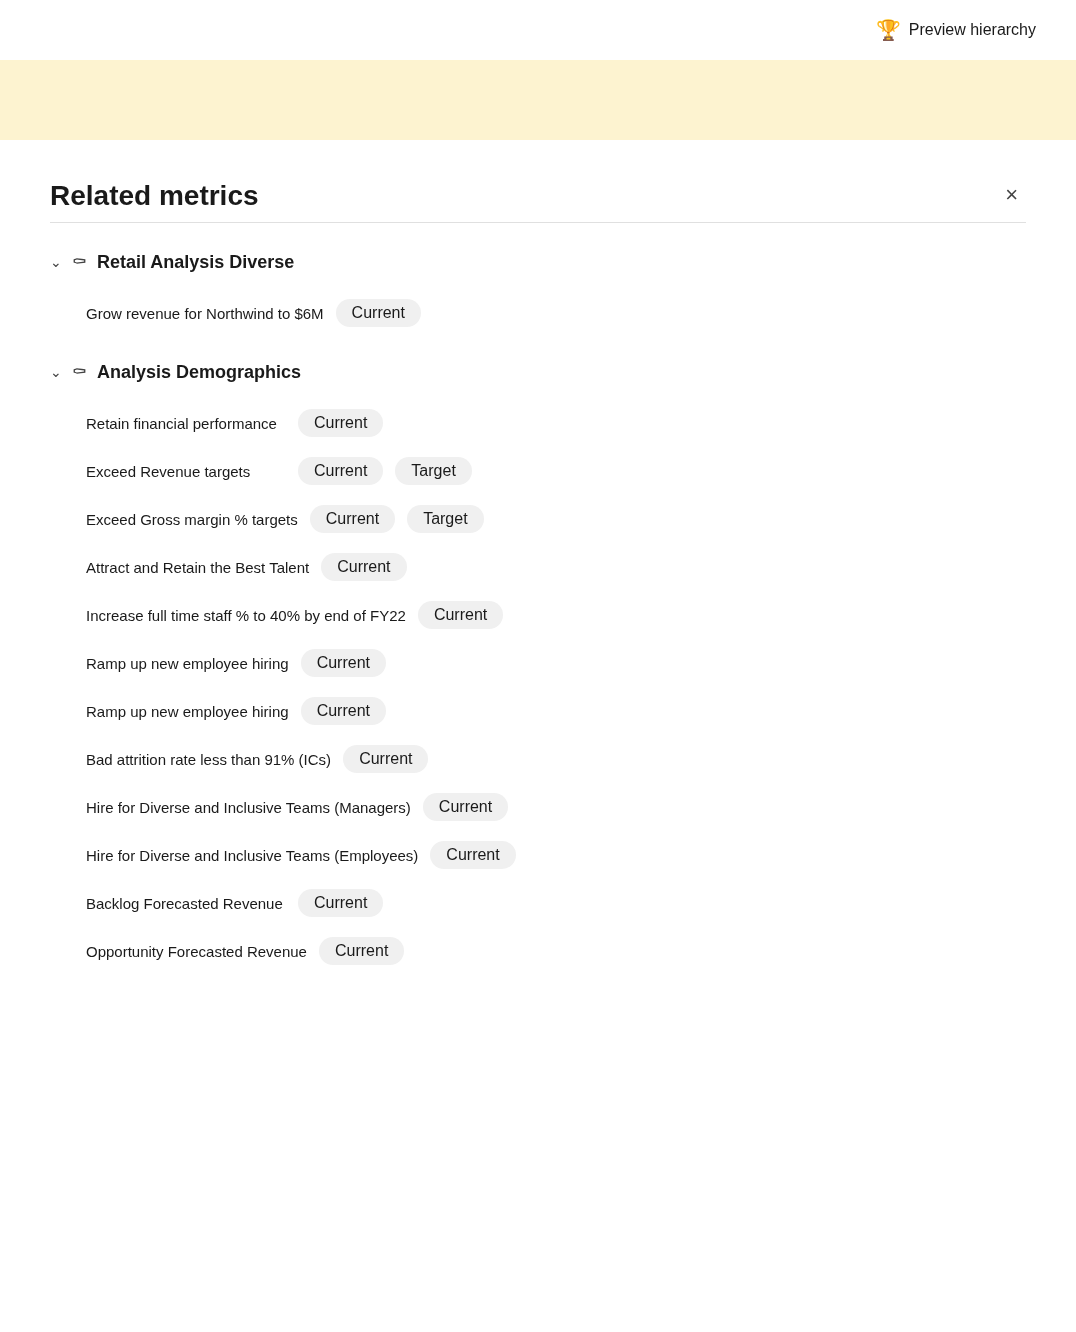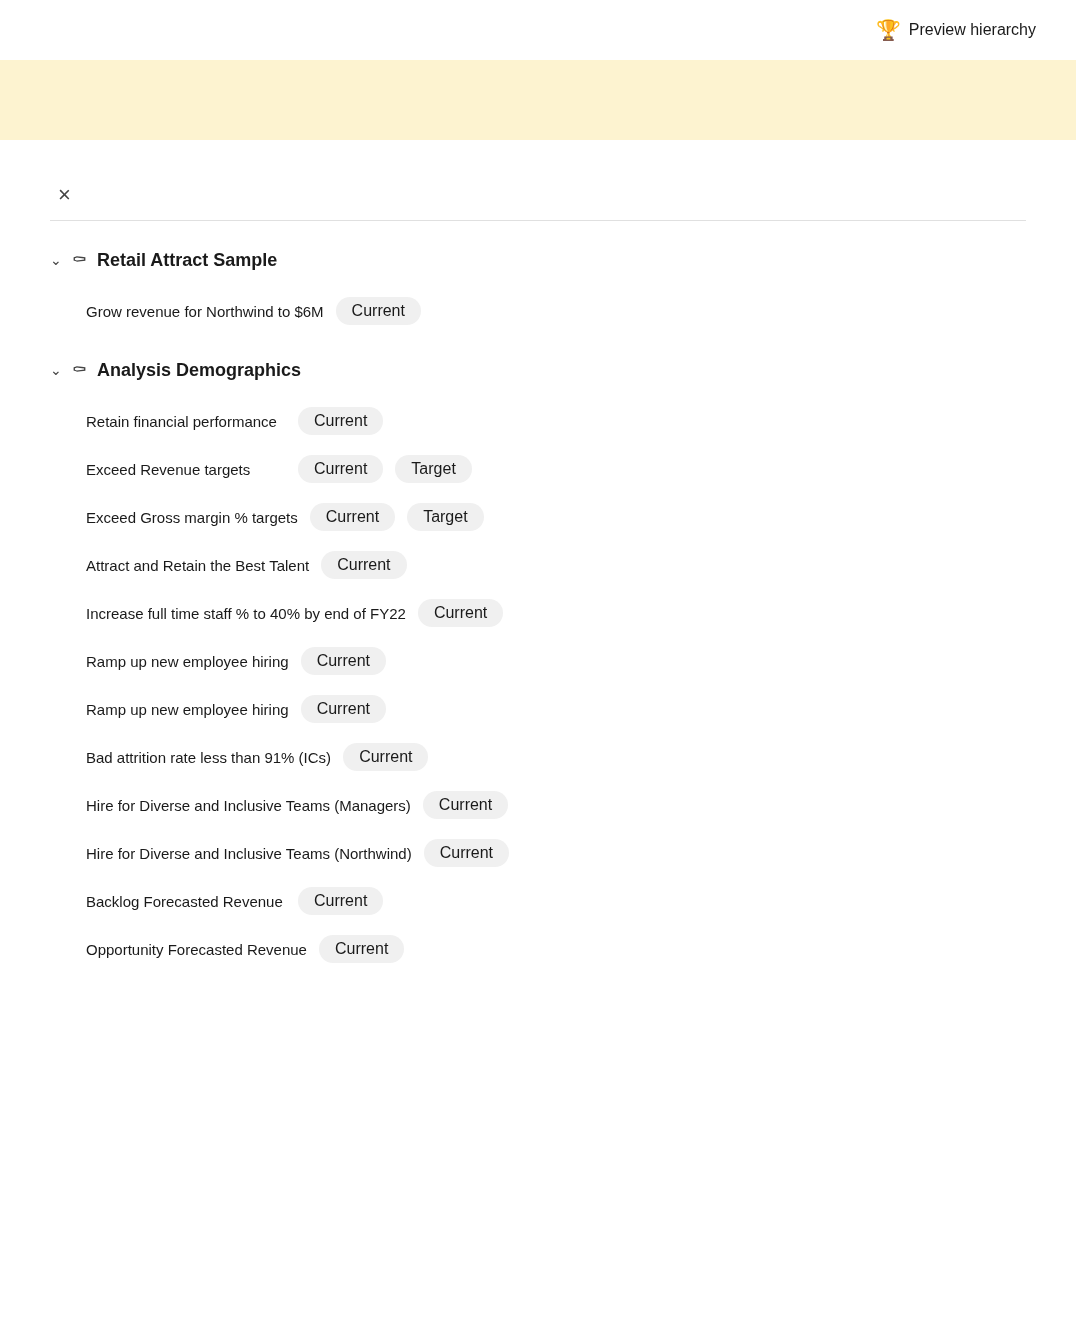--- a/index.html
+++ b/index.html
@@ -144,32 +144,33 @@
     <span class="trophy-icon">🏆</span>
     <span>Preview hierarchy</span>
   </button>
 </div>
 
 <div class="top-banner"></div>
 
 <div class="panel">
 
   <div class="panel-header">
+    <h1 class="panel-title">Related metrics</h1>
     <button class="close-btn">×</button>
   </div>
 
 
   <hr class="divider">
 
   <div id="datasets-container">
       <div class="dataset-section">
         <div class="dataset-header">
       <span class="chevron-icon">⌄</span>
       <span class="db-icon">⚰</span>
-      <span class="dataset-name">Retail Attract Sample</span>
+      <span class="dataset-name">Retail Analysis Diverse</span>
     </div>
         <div class="metric-row">
           <span class="metric-label">Grow revenue for Northwind to $6M</span>
           <span class="badge">Current</span>
         </div>
       </div>
       <div class="dataset-section">
         <div class="dataset-header">
       <span class="chevron-icon">⌄</span>
       <span class="db-icon">⚰</span>
@@ -207,21 +208,21 @@
         </div>
         <div class="metric-row">
           <span class="metric-label">Bad attrition rate less than 91% (ICs)</span>
           <span class="badge">Current</span>
         </div>
         <div class="metric-row">
           <span class="metric-label">Hire for Diverse and Inclusive Teams (Managers)</span>
           <span class="badge">Current</span>
         </div>
         <div class="metric-row">
-          <span class="metric-label">Hire for Diverse and Inclusive Teams (Northwind)</span>
+          <span class="metric-label">Hire for Diverse and Inclusive Teams (Employees)</span>
           <span class="badge">Current</span>
         </div>
         <div class="metric-row">
           <span class="metric-label">Backlog Forecasted Revenue</span>
           <span class="badge">Current</span>
         </div>
         <div class="metric-row">
           <span class="metric-label">Opportunity Forecasted Revenue</span>
           <span class="badge">Current</span>
         </div>

